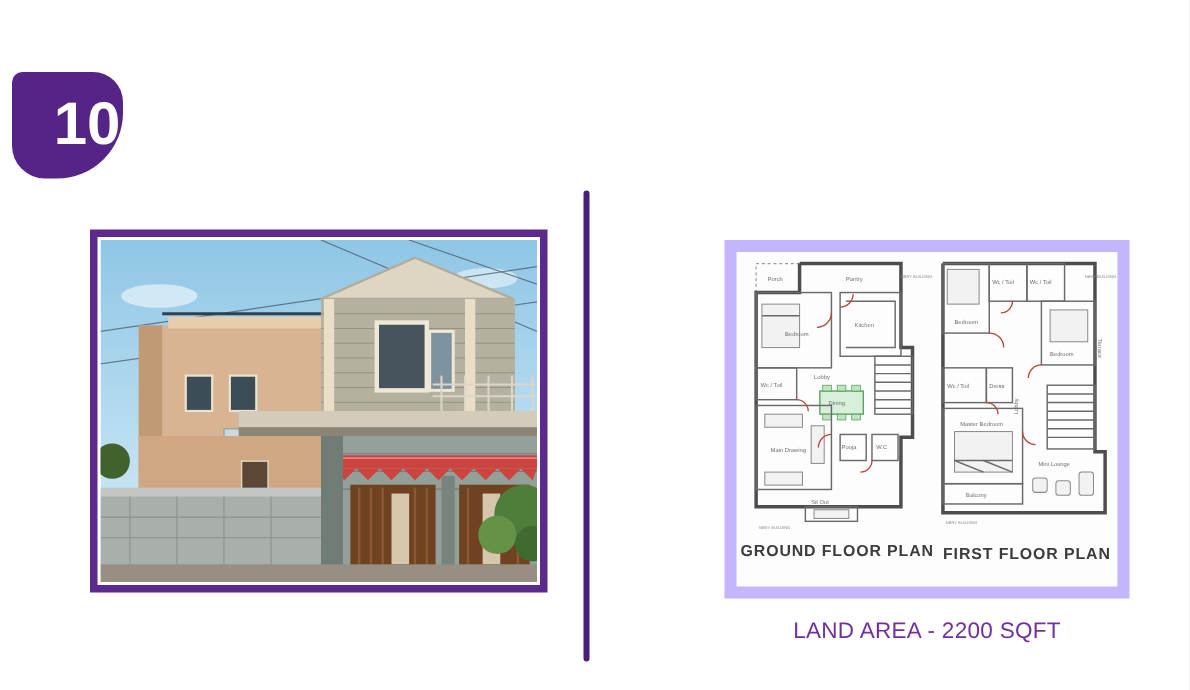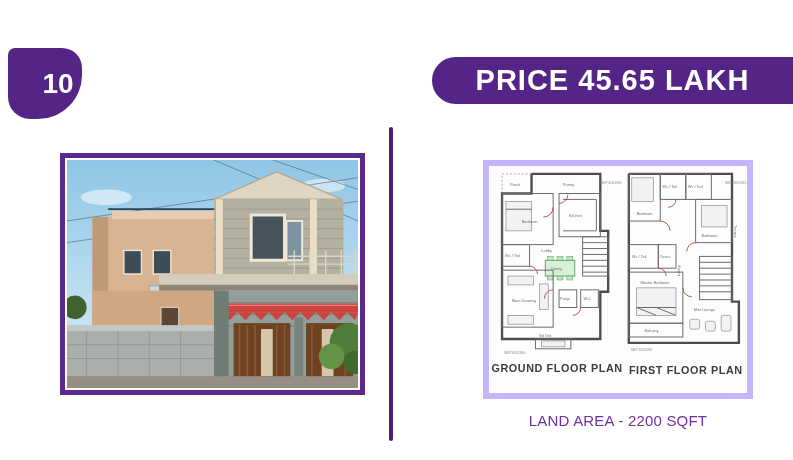--- a/index.html
+++ b/index.html
@@ -14,21 +14,21 @@
     position:relative;width:793px;height:460px;background:var(--page-bg);
     overflow:hidden;margin:0 auto;
   }
   
   .badge{
     position:absolute;left:8px;top:48px;width:74px;height:71px;
     background:var(--brand);
     border-radius:7px 20px 44px 22px;
     display:flex;align-items:center;justify-content:center;
   }
-  .badge span{color:#fff;font-size:28px;font-weight:bold;letter-spacing:0;margin-left:26px;}
+  .badge span{color:#fff;font-size:40px;font-weight:bold;letter-spacing:0;margin-left:26px;}
   
   .price-banner{
     position:absolute;left:432px;top:57px;width:361px;height:47px;
     background:var(--brand);
     border-radius:24px 0 0 24px;
     display:flex;align-items:center;justify-content:center;
   }
   .price-banner span{color:#fff;font-size:29px;font-weight:bold;letter-spacing:1px;}
   
   .divider{
@@ -41,21 +41,21 @@
     border:5px solid #5b2a8c;background:#fff;padding:2px;
   }
   .photo-frame svg{display:block;width:100%;height:100%;}
   .photo-caption{
     position:absolute;left:60px;top:416px;width:305px;text-align:center;
     color:var(--accent-text);font-size:20px;font-weight:bold;letter-spacing:.5px;
   }
   
   .plan-frame{
     position:absolute;left:483px;top:160px;width:270px;height:239px;
-    border:6px solid #c4b5fd;background:#fdfdfd;
+    border:8px solid #c4b5fd;background:#fdfdfd;
   }
   .plan-frame svg{display:block;width:100%;height:100%;}
   .area-block{
     position:absolute;left:470px;top:412px;width:296px;text-align:center;
     color:var(--accent-text);font-weight:normal;font-size:15px;line-height:18px;
     letter-spacing:.2px;
   }
   .wall-thick{stroke:#4d4d4d;stroke-width:2.4;fill:none;}
   .wall-thin{stroke:#6a6a6a;stroke-width:1;fill:none;}
   .door{stroke:#b5453c;stroke-width:.9;fill:none;}
@@ -68,23 +68,20 @@
 </style>
 </head>
 <body>
 
 <div class="canvas">
 
   <div class="badge">
     <span>10</span>
   </div>
 
-  <div class="price-banner">
-    <span>PRICE 45.65 LAKH</span>
-  </div>
 
   <div class="divider"></div>
 
   <div class="photo-frame">
     <svg viewBox="0 0 297 232" preserveAspectRatio="none">
       <defs>
         <linearGradient id="sky" x1="0" y1="0" x2="0" y2="1">
           <stop offset="0" stop-color="#8fc6e6"></stop>
           <stop offset="1" stop-color="#d9eef8"></stop>
         </linearGradient>

